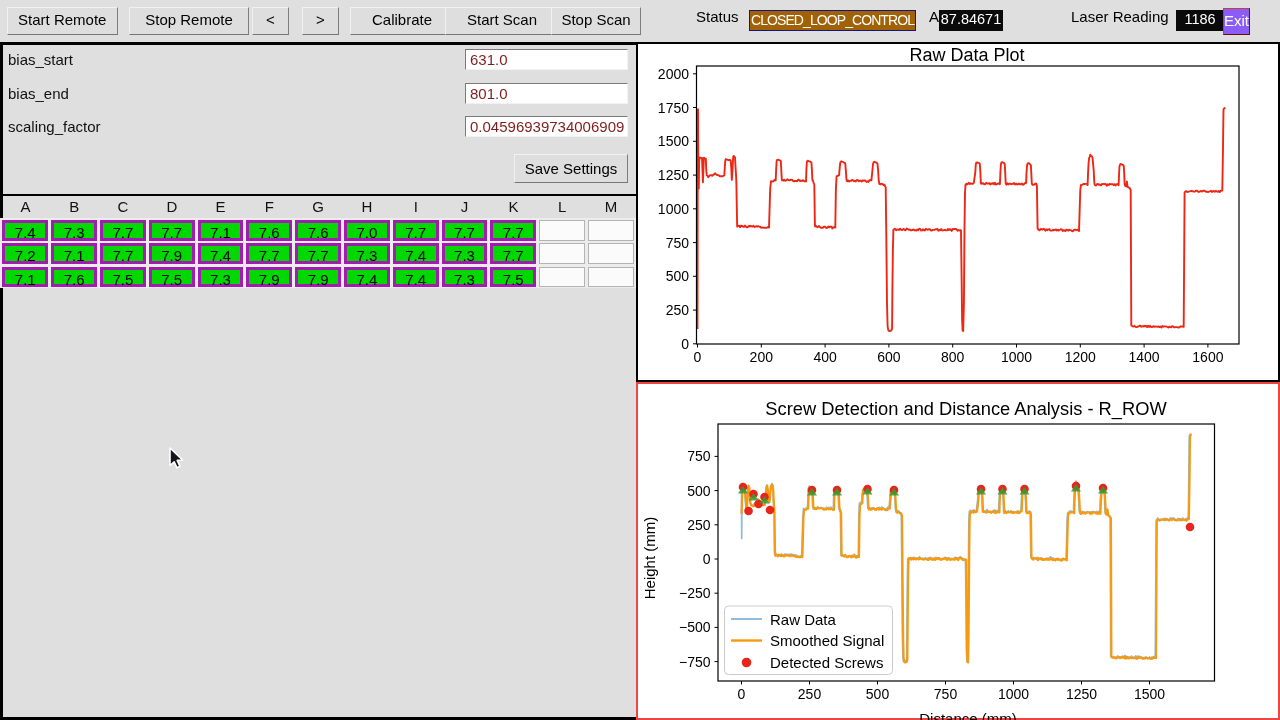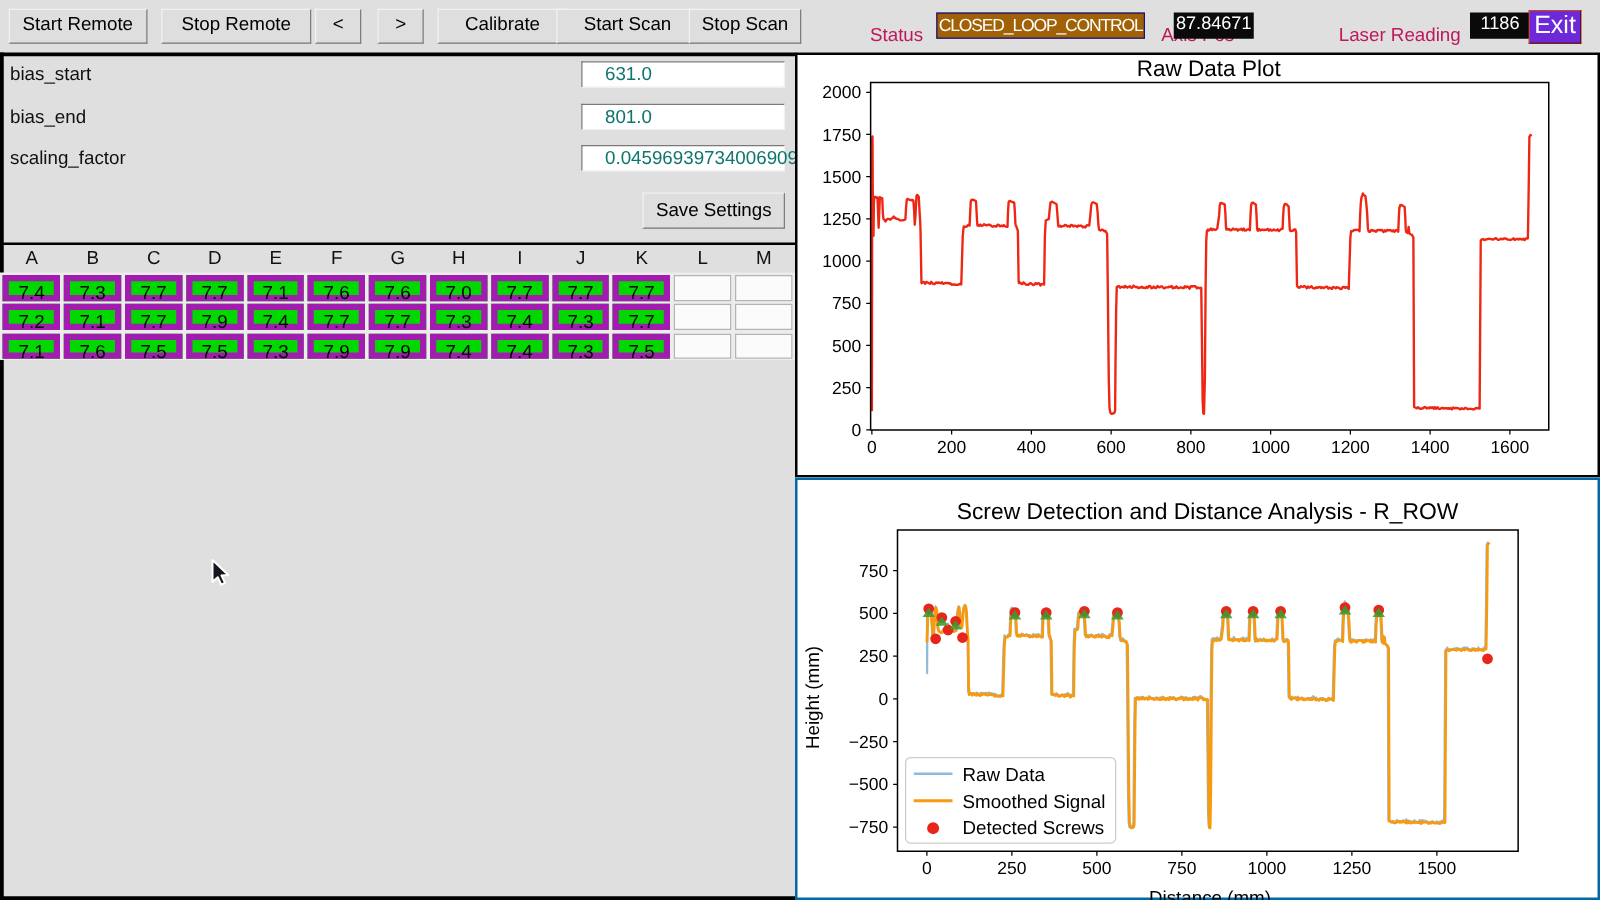--- a/index.html
+++ b/index.html
@@ -1,41 +1,41 @@
 <!DOCTYPE html>
 <html><head><meta charset="utf-8"><title>app</title><style>
 *{margin:0;padding:0;box-sizing:border-box}
 html,body{width:1280px;height:720px;overflow:hidden;background:#dfdfdf;font-family:"Liberation Sans",sans-serif}
 #app{position:absolute;left:0;top:0;width:1280px;height:720px}
 .btn{position:absolute;top:7px;height:28px;background:#dedede;border:1.5px solid #f1f1f1;border-right-color:#7d7d7d;border-bottom-color:#757575;font-size:15px;color:#000;text-align:center;line-height:24px}
-.lbl{position:absolute;top:20px;font-size:15px;color:#be185d}
+.lbl{position:absolute;top:8px;font-size:15px;color:#000000}
 .box{position:absolute;top:10px;height:21px;font-size:14.5px;color:#fff;text-align:center;line-height:19px}
-.entry{position:absolute;left:465px;width:163px;height:21px;background:#fff;border:1px solid;border-color:#7a7a7a #f2f2f2 #f2f2f2 #7a7a7a;font-size:15px;line-height:19px;padding-left:18px;color:#0f766e}
+.entry{position:absolute;left:465px;width:163px;height:21px;background:#fff;border:1px solid;border-color:#7a7a7a #f2f2f2 #f2f2f2 #7a7a7a;font-size:15px;line-height:19px;padding-left:4px;color:#7f1d1d}
 .flabel{position:absolute;left:8px;font-size:15px;color:#111}
 .th{position:absolute;top:198px;width:48px;text-align:center;font-size:15px;color:#111}
 .cell{position:absolute;width:45.8px;height:20.7px;font-size:15px;text-align:center;line-height:19px;color:#000}
-.cg{background:#00d800;border:5px solid #a21caf}
+.cg{background:#00d800;border:3px solid #a21caf}
 .cw{background:#fbfbfb;border:1px solid #b4b4b4}
 .hline{position:absolute;background:#000}
 </style></head><body>
 <div id="app">
 <div class="btn" style="left:6.5px;width:111.5px">Start Remote</div>
     <div class="btn" style="left:129px;width:120px">Stop Remote</div>
     <div class="btn" style="left:252px;width:37px">&lt;</div>
     <div class="btn" style="left:302px;width:37px">&gt;</div>
     <div class="btn" style="left:350px;width:104px">Calibrate</div>
     <div class="btn" style="left:445px;width:114px">Start Scan</div>
     <div class="btn" style="left:551px;width:90px">Stop Scan</div>
 <div class="lbl" style="left:696px">Status</div>
 <div class="box" style="left:749px;width:167px;background:#a16207;border:1px solid #151580;line-height:18px;font-size:14px;letter-spacing:-0.92px;overflow:hidden">CLOSED_LOOP_CONTROL</div>
 <div class="lbl" style="left:929px">Axis Pos</div>
 <div class="box" style="left:939px;width:64px;background:#0a0a0a">87.84671</div>
 <div class="lbl" style="left:1071px">Laser Reading</div>
 <div class="box" style="left:1176px;width:48px;background:#0a0a0a">1186</div>
-<div class="box" style="left:1223px;top:8px;width:42px;height:27px;background:#6d28d9;border:1.5px solid #bc4634;border-right-color:#6d0e04;border-bottom-color:#6d0e04;line-height:23px;font-size:20px">Exit</div>
+<div class="box" style="left:1223px;top:8px;width:27px;height:27px;background:#8b5cf6;border:1.5px solid #bc4634;border-right-color:#6d0e04;border-bottom-color:#6d0e04;line-height:23px;font-size:15px">Exit</div>
 
 <div class="hline" style="left:0;top:42px;width:638px;height:2.5px"></div>
 <div class="hline" style="left:0;top:42px;width:2.5px;height:678px"></div>
 <div class="hline" style="left:0;top:193.5px;width:636px;height:2.5px"></div>
 <div class="hline" style="left:0;top:717px;width:638px;height:3px"></div>
 
 <div class="flabel" style="top:51px">bias_start</div>
 <div class="flabel" style="top:84.5px">bias_end</div>
 <div class="flabel" style="top:117.5px">scaling_factor</div>
 <div class="entry" style="top:49px">631.0</div>
@@ -134,21 +134,21 @@
         <text x="378.5" y="318" font-size="14" fill="#000" text-anchor="middle">1000</text>
         <line x1="442.3" y1="300" x2="442.3" y2="303.5" stroke="#000" stroke-width="1"></line>
         <text x="442.3" y="318" font-size="14" fill="#000" text-anchor="middle">1200</text>
         <line x1="506.1" y1="300" x2="506.1" y2="303.5" stroke="#000" stroke-width="1"></line>
         <text x="506.1" y="318" font-size="14" fill="#000" text-anchor="middle">1400</text>
         <line x1="569.9" y1="300" x2="569.9" y2="303.5" stroke="#000" stroke-width="1"></line>
         <text x="569.9" y="318" font-size="14" fill="#000" text-anchor="middle">1600</text>
         <path d="M59.5 284.9L59.8 66.2L60.0 65.2L60.3 128.3L60.4 143.2L60.6 112.8L60.8 144.6L61.1 118.9L61.4 114.2L62.4 113.6L63.3 114.3L64.0 113.9L64.4 124.3L64.9 138.2L65.4 125.7L65.9 113.8L66.8 114.3L67.8 114.6L68.3 127.0L68.8 131.3L69.4 131.7L70.3 133.2L71.3 131.7L72.3 131.1L73.2 131.1L74.2 131.8L75.1 130.9L76.1 130.4L77.0 129.2L78.0 130.3L79.3 131.1L80.6 131.3L81.8 132.2L83.1 132.3L84.7 132.2L86.3 131.5L86.9 121.6L87.4 115.9L87.9 115.1L88.8 115.5L89.8 115.8L90.8 116.2L91.7 115.9L92.7 116.5L93.3 124.3L93.8 135.8L94.3 129.7L94.7 121.6L95.2 112.8L95.7 111.9L96.3 112.4L97.0 113.5L97.6 124.3L98.1 132.4L98.4 139.8L99.1 179.4L99.2 182.6L100.2 181.9L101.1 181.6L102.1 183.1L103.1 181.6L104.0 181.9L105.0 182.6L105.9 183.0L106.9 181.5L107.9 182.7L108.8 183.2L109.8 183.2L110.8 181.9L111.7 182.4L112.7 182.0L113.6 182.2L114.6 182.6L115.6 181.8L116.5 183.0L117.5 182.7L118.5 182.2L119.4 182.6L120.4 182.2L121.3 182.8L122.3 182.6L123.3 183.9L124.2 183.6L125.2 183.5L126.1 183.9L127.1 183.7L128.1 183.9L129.0 183.6L130.0 183.0L131.0 183.6L132.2 144.6L132.9 137.8L133.0 137.2L134.2 137.5L135.3 137.3L136.5 136.0L137.7 136.4L138.1 127.0L138.6 117.3L139.1 115.9L140.2 115.7L141.2 116.2L142.1 116.5L142.8 117.0L143.2 124.3L143.7 134.0L144.0 136.4L144.4 135.8L145.3 136.7L146.3 135.7L147.3 136.8L148.3 136.4L149.3 135.3L150.3 136.0L151.2 136.2L152.2 136.0L153.2 135.8L154.2 135.9L155.2 137.0L156.2 137.4L157.1 136.9L158.1 137.0L159.1 137.2L160.1 135.8L161.1 136.0L162.1 137.1L163.0 136.5L164.0 137.0L165.0 136.1L166.0 137.0L167.0 137.4L168.0 137.5L168.4 125.7L168.9 117.8L169.6 116.7L170.5 117.0L171.8 117.6L172.7 117.8L173.4 118.4L173.9 125.7L174.3 134.8L174.7 136.7L175.0 136.9L175.6 138.8L176.3 140.5L176.9 181.0L177.1 182.5L178.0 181.9L179.0 182.9L179.9 183.3L180.9 181.9L181.9 182.9L182.8 183.7L183.8 183.8L184.8 183.8L185.7 182.8L186.7 182.6L187.7 183.3L188.6 184.1L189.6 183.5L190.6 182.4L191.5 183.3L192.5 182.6L193.4 182.8L194.4 184.5L195.4 183.2L196.3 183.3L197.3 183.6L197.9 144.6L198.6 132.4L201.1 131.1L201.8 122.9L202.4 118.2L203.4 117.3L204.6 117.8L205.9 118.6L207.2 119.2L207.8 125.9L208.5 135.8L208.8 137.1L209.1 137.2L210.1 136.5L211.1 137.5L212.0 136.9L213.0 136.9L214.0 135.9L214.9 136.1L215.9 137.2L216.9 136.8L217.8 137.4L218.8 136.0L219.8 136.1L220.7 137.2L221.7 136.6L222.7 136.7L223.7 137.5L224.6 136.4L225.6 136.8L226.6 136.4L227.5 136.9L228.5 137.9L229.5 137.3L230.4 137.9L231.4 136.2L232.4 136.3L233.4 136.4L234.5 125.7L235.0 120.2L235.6 118.2L236.5 117.8L237.8 118.4L238.8 118.9L239.4 119.4L240.1 125.9L240.7 135.8L241.0 137.8L241.3 139.9L242.4 140.4L243.4 139.7L244.4 139.9L245.4 141.0L246.4 140.8L247.7 143.2L248.3 191.8L249.0 259.3L249.6 282.2L250.3 286.3L251.2 287.0L252.5 286.8L253.5 286.3L254.1 284.3L254.4 245.8L254.9 205.3L255.4 185.6L255.4 186.4L256.3 184.9L257.3 184.9L258.2 186.3L259.2 185.5L260.2 185.4L261.1 186.0L262.1 184.7L263.0 185.7L264.0 186.1L264.9 185.4L265.9 185.0L266.9 186.2L267.8 186.0L268.8 184.5L269.7 185.2L270.7 185.7L271.6 185.5L272.6 186.4L273.5 186.2L274.5 186.0L275.5 185.4L276.4 186.2L277.4 186.2L278.3 186.6L279.3 185.4L280.2 186.2L281.2 184.8L282.2 184.9L283.1 186.6L284.1 186.3L285.0 185.3L286.0 186.3L286.9 186.5L287.9 184.8L288.9 185.6L289.8 185.8L290.8 185.1L291.7 185.1L292.7 186.4L293.6 186.6L294.6 185.9L295.6 185.9L296.5 185.9L297.5 185.3L298.4 185.4L299.4 184.8L300.3 186.7L301.3 186.0L302.3 186.2L303.2 185.1L304.2 186.4L305.1 186.5L306.1 186.0L307.0 186.0L308.0 186.4L309.0 186.4L309.9 185.0L310.9 186.0L311.8 185.1L312.8 185.8L313.7 186.9L314.7 184.9L315.7 185.2L316.6 184.9L317.6 185.0L318.5 185.2L319.5 186.7L320.4 186.0L321.4 186.6L322.4 186.2L323.0 186.4L323.6 232.3L324.1 275.5L324.6 286.6L325.2 287.0L325.9 259.3L326.5 183.7L327.0 148.6L327.5 140.8L328.4 139.7L328.7 140.5L329.7 139.9L330.7 138.8L331.7 140.1L332.7 139.2L333.7 139.8L334.8 139.8L335.8 138.8L337.3 128.3L337.8 120.2L338.3 118.6L339.3 118.4L340.2 118.9L341.2 119.2L341.8 119.7L342.3 127.0L342.8 138.3L343.1 139.7L343.4 138.8L344.4 139.6L345.4 139.3L346.3 140.3L347.3 140.1L348.3 138.8L349.3 139.5L350.2 139.6L351.2 139.2L352.2 140.5L353.1 139.5L354.1 139.7L355.1 139.0L356.1 140.3L357.0 138.8L358.0 140.5L359.0 140.3L360.0 139.5L360.9 139.4L361.9 140.2L362.4 128.3L362.9 120.2L363.5 118.4L364.5 118.1L365.4 118.9L366.1 119.2L366.7 119.7L367.2 128.1L367.7 139.2L368.0 140.0L368.3 140.7L369.3 139.2L370.3 140.4L371.3 139.8L372.2 139.7L373.2 140.1L374.2 139.8L375.2 139.9L376.2 139.1L377.2 140.5L378.2 139.6L379.2 140.5L380.2 140.2L381.1 139.6L382.1 140.3L383.1 140.3L384.1 139.5L385.1 140.8L386.1 140.0L387.1 139.0L388.1 139.0L388.5 129.0L389.0 121.6L389.7 119.4L390.6 119.2L391.6 119.7L392.2 120.5L392.9 121.1L393.3 129.4L393.8 139.4L394.1 140.2L394.4 140.9L395.4 140.7L396.4 140.6L397.3 139.5L398.3 139.6L398.9 141.8L399.6 184.4L399.7 184.9L400.7 185.9L401.6 186.3L402.6 185.0L403.6 185.3L404.5 185.5L405.5 184.8L406.4 185.4L407.4 186.7L408.4 185.2L409.3 186.2L410.3 185.5L411.2 185.0L412.2 186.5L413.2 186.6L414.1 186.6L415.1 185.8L416.0 186.3L417.0 185.7L418.0 185.5L418.9 186.5L419.9 185.7L420.8 186.5L421.8 186.0L422.8 185.3L423.7 185.4L424.7 186.9L425.7 186.2L426.6 186.5L427.6 187.1L428.5 185.6L429.5 185.9L430.5 186.6L431.4 185.8L432.4 186.1L433.3 186.4L434.3 187.2L435.3 187.1L436.2 185.6L437.2 185.6L438.1 186.3L439.1 185.7L440.1 186.2L441.0 187.1L442.3 145.9L442.9 141.0L443.3 141.1L444.3 140.8L445.4 139.9L446.4 140.0L447.5 139.9L448.6 139.9L449.6 141.0L450.1 128.3L450.6 118.9L451.2 113.8L451.9 112.4L452.3 110.7L452.8 111.9L453.8 112.4L454.4 113.2L455.1 119.6L455.7 126.3L456.3 138.3L456.7 140.5L457.0 141.2L458.0 141.5L458.9 140.2L459.9 140.0L460.9 140.9L461.9 140.5L462.9 141.4L463.9 140.0L464.8 140.1L465.8 139.9L466.8 140.2L467.8 140.0L468.8 141.7L469.8 140.3L470.7 141.1L471.7 140.0L472.7 140.2L473.7 140.1L474.7 140.2L475.7 141.2L476.6 140.2L477.6 141.5L478.6 140.1L479.6 140.1L480.6 141.3L481.1 129.0L481.5 122.3L482.2 120.2L483.1 120.0L484.1 120.5L485.0 121.1L485.7 121.6L486.2 129.4L486.6 139.7L487.0 141.6L487.6 142.1L488.2 142.4L488.9 137.5L489.5 142.7L490.5 143.5L491.4 143.7L492.7 145.9L493.3 281.6L493.7 281.7L494.6 282.3L495.6 282.6L496.5 281.8L497.5 282.8L498.5 283.1L499.4 282.8L500.4 282.6L501.4 281.8L502.3 281.6L503.3 282.8L504.3 282.2L505.2 282.6L506.2 281.7L507.1 282.4L508.1 281.8L509.1 283.1L510.0 281.7L511.0 283.0L512.0 281.8L512.9 282.9L513.9 283.2L514.8 282.7L515.8 282.2L516.8 282.9L517.7 282.5L518.7 282.6L519.7 282.8L520.6 282.5L521.6 283.1L522.5 282.4L523.5 283.5L524.5 282.0L525.4 282.7L526.4 282.4L527.4 282.4L528.3 282.5L529.3 283.0L530.2 283.5L531.2 282.6L532.2 283.1L533.1 283.2L534.1 282.3L535.1 282.5L536.0 283.2L537.0 283.2L538.0 283.1L538.9 283.1L539.9 283.3L540.8 283.6L541.8 283.1L542.8 282.3L543.7 282.7L544.7 282.4L545.7 282.9L546.6 148.6L547.3 147.5L547.6 147.6L548.5 147.2L549.5 148.1L550.5 147.6L551.5 147.4L552.4 147.1L553.4 147.0L554.4 147.3L555.4 147.3L556.3 147.7L557.3 147.3L558.3 146.6L559.3 146.8L560.2 147.8L561.2 147.9L562.2 147.2L563.2 147.0L564.1 147.5L565.1 146.7L566.1 146.8L567.1 147.0L568.0 147.7L569.0 147.7L570.0 148.0L571.0 147.7L571.9 147.3L572.9 146.7L573.9 147.9L574.8 147.4L575.8 147.0L576.8 147.7L577.8 146.9L578.7 147.3L579.7 147.7L580.7 147.0L581.7 148.1L582.6 146.8L583.6 146.8L584.3 146.6L584.9 110.8L585.5 65.6L586.5 64.0L587.1 64.9" fill="none" stroke="#ee2715" stroke-width="1.9" stroke-linejoin="round"></path>
         <rect x="58.5" y="22" width="542.5" height="278" fill="none" stroke="#000" stroke-width="1.2"></rect>
       </svg></div>
-<div style="position:absolute;left:636px;top:382px;width:644px;height:338px;border:2px solid #0369a1;background:#fff"><svg width="640" height="336" font-family="Liberation Sans, sans-serif">
+<div style="position:absolute;left:636px;top:382px;width:644px;height:338px;border:2px solid #ef4444;background:#fff"><svg width="640" height="336" font-family="Liberation Sans, sans-serif">
         <text x="328" y="31" font-size="18.3" fill="#000" text-anchor="middle">Screw Detection and Distance Analysis - R_ROW</text>
         <line x1="76.5" y1="277.6" x2="80" y2="277.6" stroke="#000" stroke-width="1"></line>
         <text x="72.5" y="282.6" font-size="14" fill="#000" text-anchor="end">−750</text>
         <line x1="76.5" y1="243.4" x2="80" y2="243.4" stroke="#000" stroke-width="1"></line>
         <text x="72.5" y="248.4" font-size="14" fill="#000" text-anchor="end">−500</text>
         <line x1="76.5" y1="209.2" x2="80" y2="209.2" stroke="#000" stroke-width="1"></line>
         <text x="72.5" y="214.2" font-size="14" fill="#000" text-anchor="end">−250</text>
         <line x1="76.5" y1="175.0" x2="80" y2="175.0" stroke="#000" stroke-width="1"></line>
         <text x="72.5" y="180.0" font-size="14" fill="#000" text-anchor="end">0</text>
         <line x1="76.5" y1="140.8" x2="80" y2="140.8" stroke="#000" stroke-width="1"></line>

